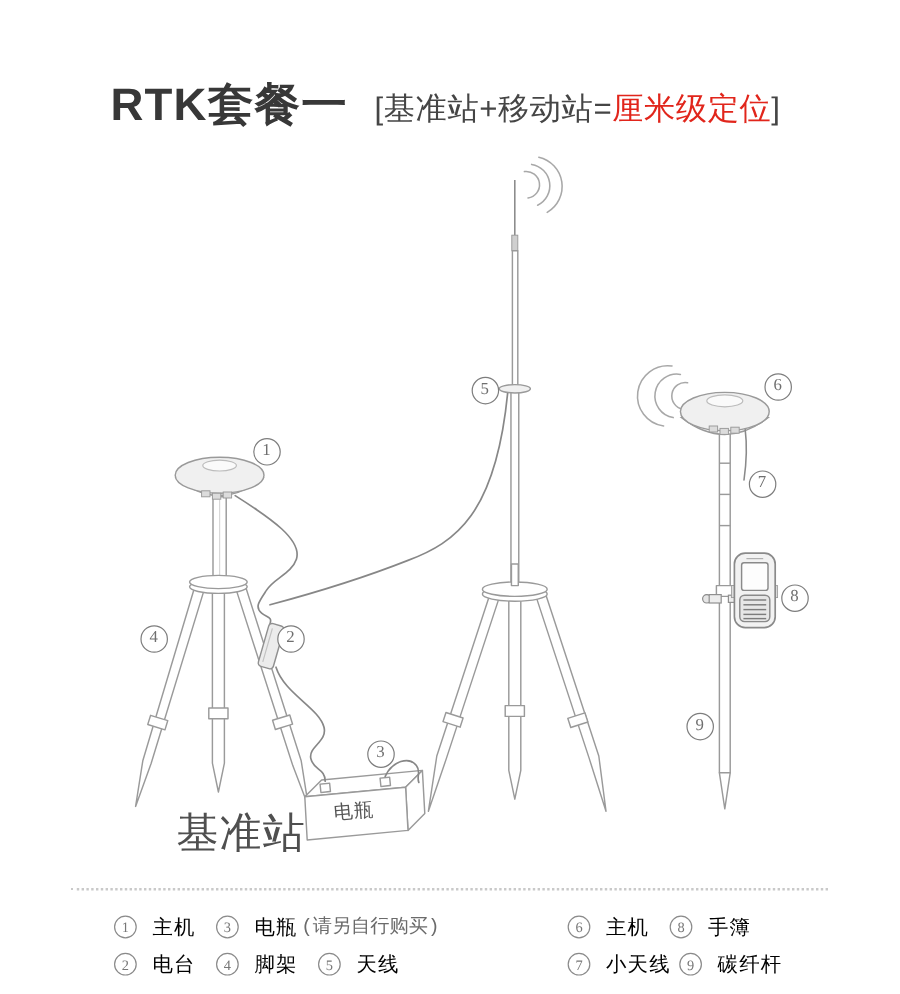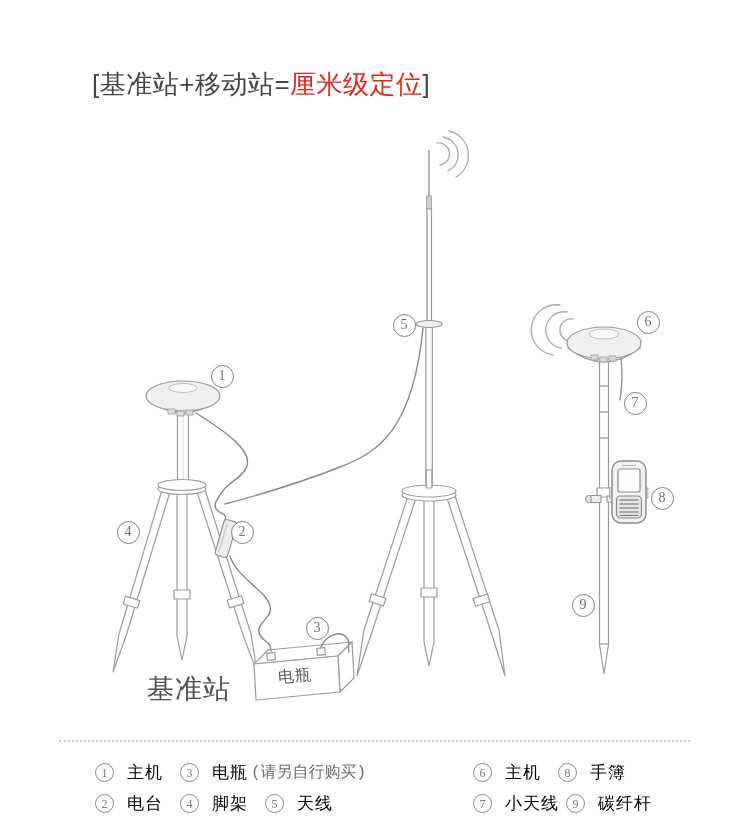--- a/index.html
+++ b/index.html
@@ -3,33 +3,33 @@
 <meta charset="utf-8">
 <style>
   html,body{margin:0;padding:0;}
   body{
     width:750px;height:828px;background:#ffffff;position:relative;overflow:hidden;
     font-family:"Liberation Sans", sans-serif;
   }
   
   .header{position:absolute;left:92px;top:62px;display:flex;align-items:center;white-space:nowrap;}
   .title{font-size:38px;font-weight:bold;color:#383838;letter-spacing:1px;}
-  .subtitle{font-size:26px;color:#454545;letter-spacing:0.5px;padding-top:5px;}
+  .subtitle{margin-left:22px;font-size:26px;color:#454545;letter-spacing:0.5px;padding-top:5px;}
   .subtitle .red{color:#e1251b;}
   
   .diagram{position:absolute;left:0;top:130px;width:750px;height:600px;}
   .diagram svg{position:absolute;left:0;top:0;}
   .callout{
     position:absolute;width:23px;height:23px;box-sizing:border-box;
     border:1.5px solid #7d7d7d;border-radius:50%;background:#fff;
     display:flex;align-items:center;justify-content:center;
     font-family:"Liberation Serif", serif;font-size:14px;color:#6f6f6f;line-height:1;
   }
   .station-label{
-    position:absolute;font-size:27px;color:#4f4f4f;letter-spacing:1px;white-space:nowrap;
+    position:absolute;font-size:35px;color:#4f4f4f;letter-spacing:1px;white-space:nowrap;
   }
   .battery-label{
     position:absolute;font-size:16px;color:#555;transform:rotate(-5deg);white-space:nowrap;letter-spacing:1px;
   }
   
   .f{fill:#ffffff;stroke:#9a9a9a;stroke-width:1.2;stroke-linejoin:round;}
   .g1{fill:#f0f0f0;stroke:#9a9a9a;stroke-width:1.2;}
   .g2{fill:#f7f7f7;stroke:#9a9a9a;stroke-width:1.2;}
   .s{fill:none;stroke:#9a9a9a;stroke-width:1.2;}
   .cable{fill:none;stroke:#878787;stroke-width:1.4;stroke-linecap:round;}
@@ -48,20 +48,21 @@
     display:flex;align-items:center;justify-content:center;
     font-family:"Liberation Serif", serif;font-size:12px;color:#777;line-height:1;margin-right:13px;background:#fff;
   }
   .llabel{font-size:17px;color:#000000;letter-spacing:1px;white-space:nowrap;}
   .lnote{font-size:16px;color:#6b6b6b;margin-left:3px;letter-spacing:0;white-space:nowrap;font-family:Liberation Mono, monospace;}
 </style>
 </head>
 <body>
 
 <div class="header">
+  <span class="title">RTK套餐一</span>
   <span class="subtitle"><span>[基准站+移动站=</span><span class="red">厘米级定位</span><span>]</span></span>
 </div>
 
 <div class="diagram">
   <svg width="750" height="600" viewBox="0 0 750 600">
 
     <g>
       <g>
         <path class="wave" d="M 437 13 A 11 11 0 0 1 440 35"></path>
         <path class="wave" d="M 443 7 A 18 18 0 0 1 448 41"></path>

